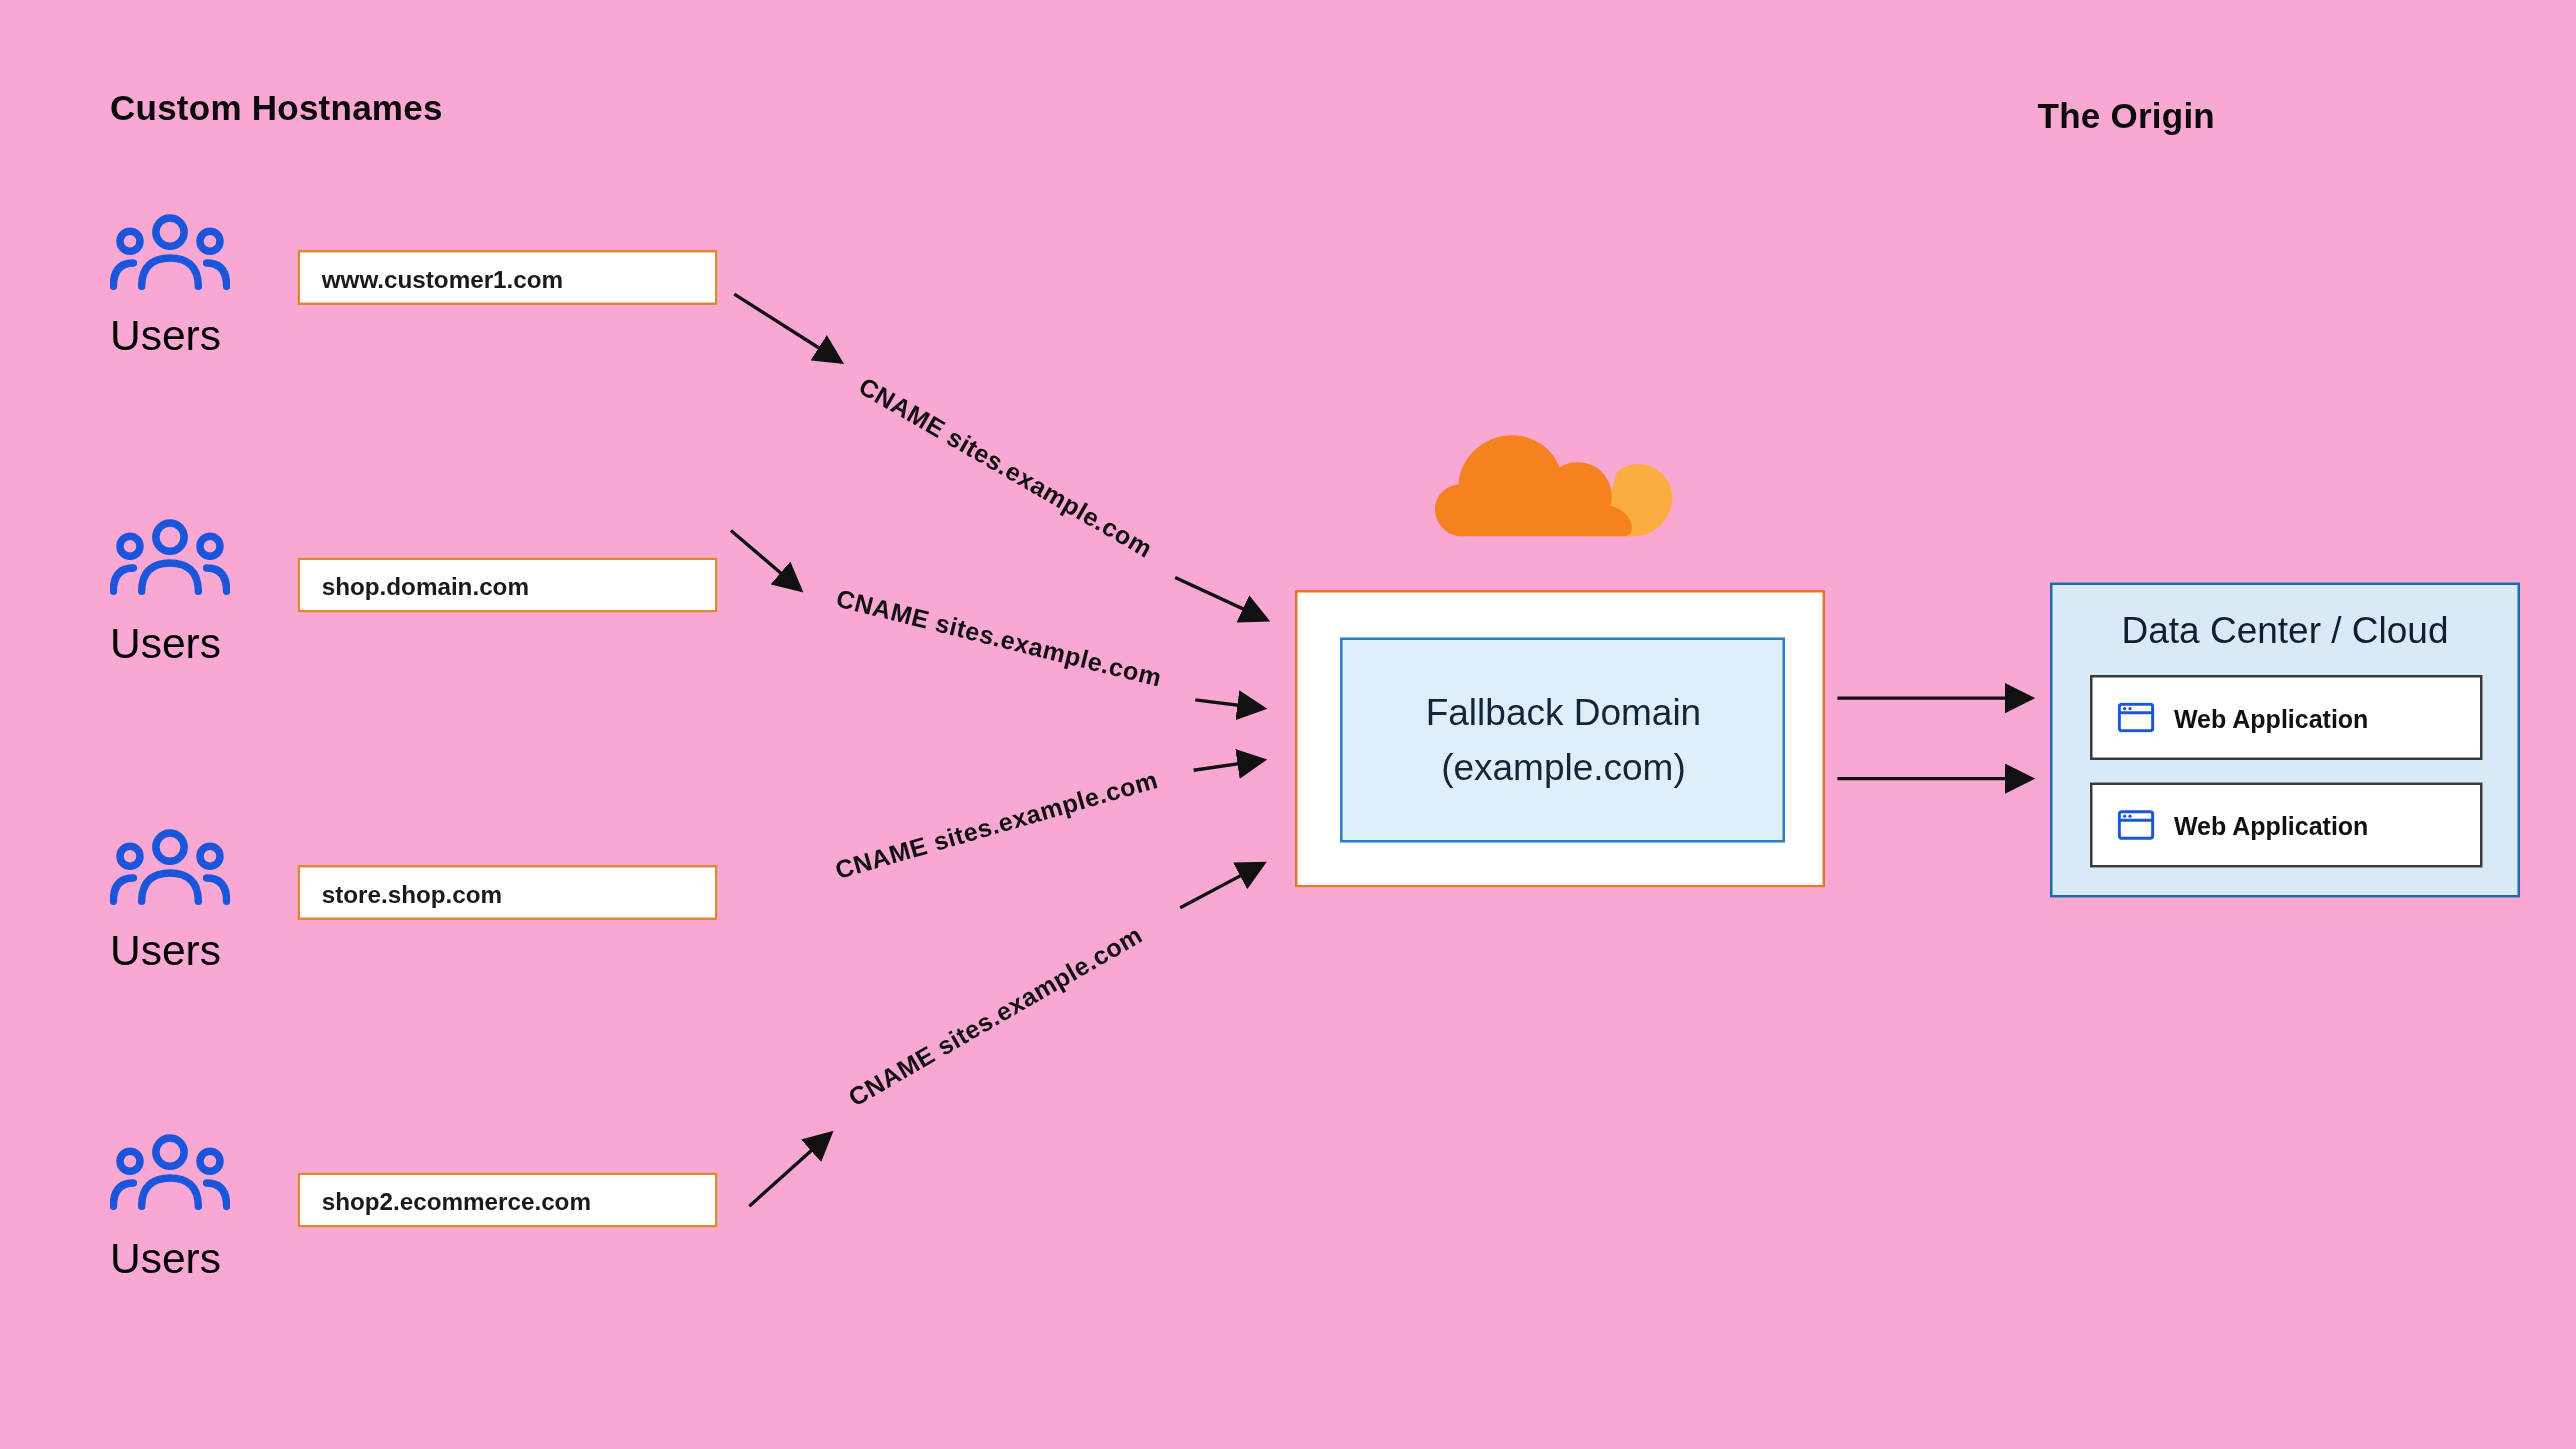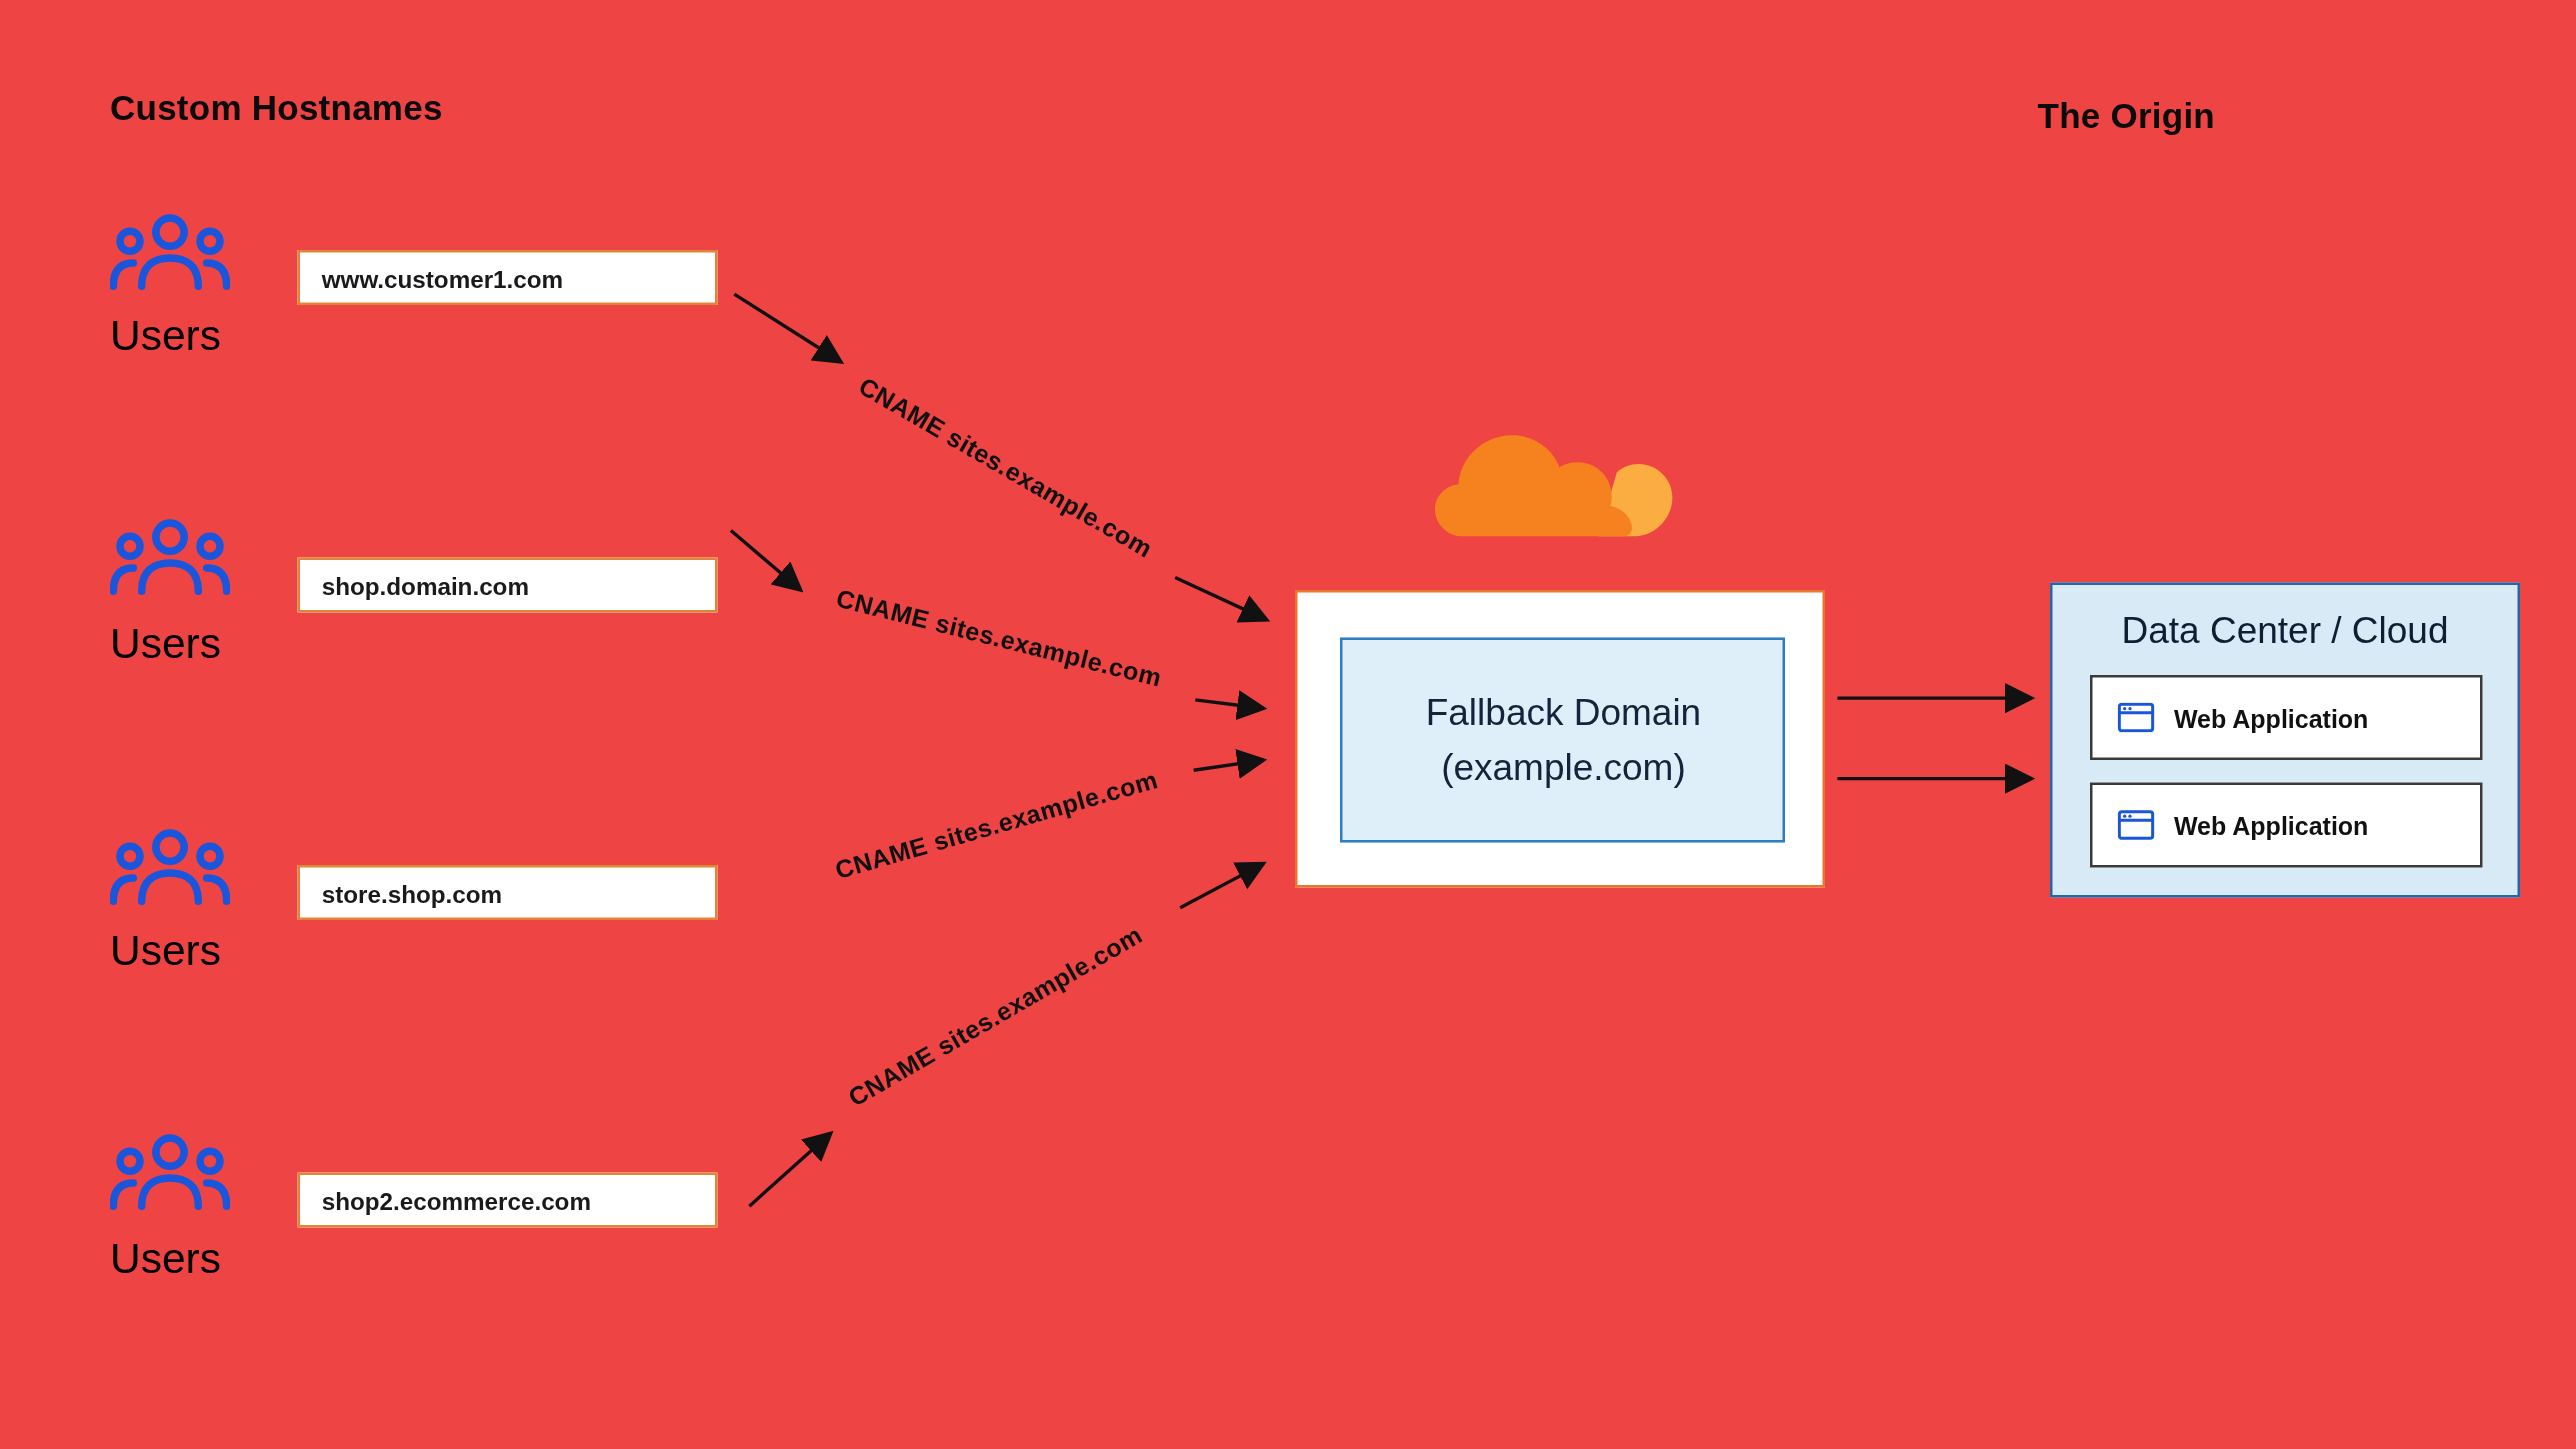--- a/index.html
+++ b/index.html
@@ -1,16 +1,16 @@
 <!DOCTYPE html>
 <html style="font-size:10.7px"><head>
 <meta charset="utf-8">
 <style>
   html,body{margin:0;padding:0;background:#ffffff;}
-  .viewport{position:relative;width:2576px;height:1449px;overflow:hidden;background:#ef4444;}
+  .viewport{position:relative;width:2576px;height:1449px;overflow:hidden;background:#f9a8d4;}
   .canvas{position:absolute;left:0;top:0;width:1030px;height:580px;transform:scale(2.5);transform-origin:0 0;
           font-family:"Liberation Sans",sans-serif;color:#111;}
   .abs{position:absolute;}
   .heading{font-size:14px;font-weight:700;color:#0b0b0b;letter-spacing:0.1px;}
   .users-label{font-size:17px;color:#000;}
   .hostname-box{width:168px;height:22px;border:1.3px solid #E0863A;background:#fff;box-sizing:border-box;
                 display:flex;align-items:center;padding-left:8.7px;font-size:9.7px;font-weight:700;color:#1a1a1a;}
   .fallback-outer{width:212px;height:119px;border:1.3px solid #E8762D;background:#fff;box-sizing:border-box;position:absolute;}
   .fallback-inner{position:absolute;left:17.4px;top:18px;width:178px;height:82px;background:#DEEFFA;border:0.7px solid #2D7DC1;
                   box-sizing:border-box;display:flex;flex-direction:column;align-items:center;justify-content:center;

